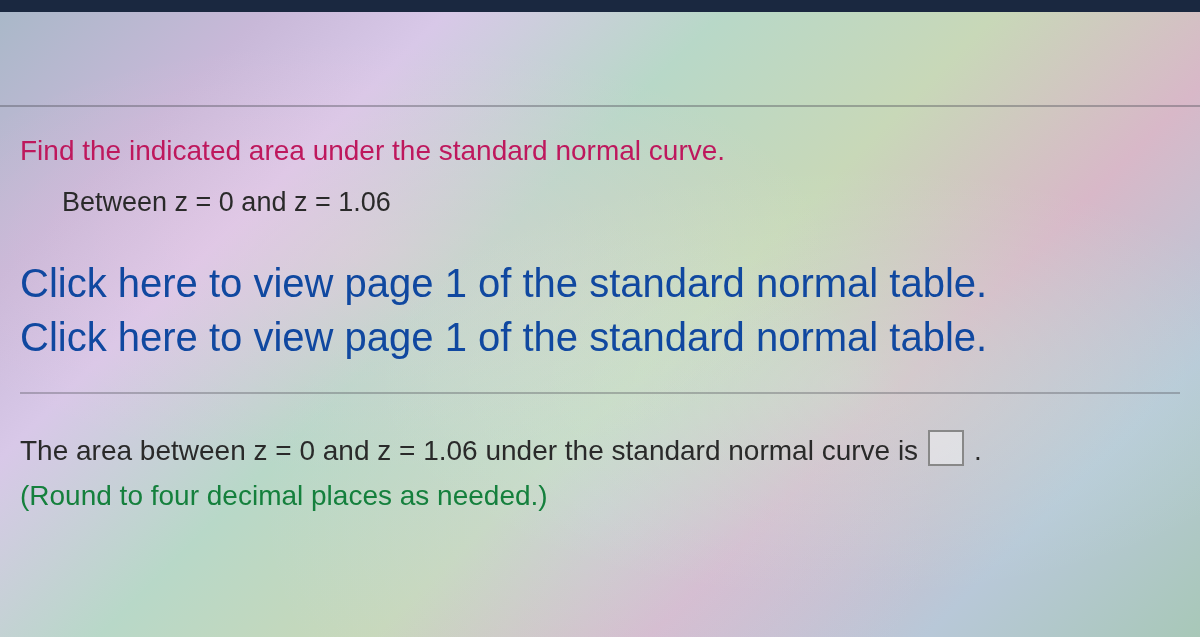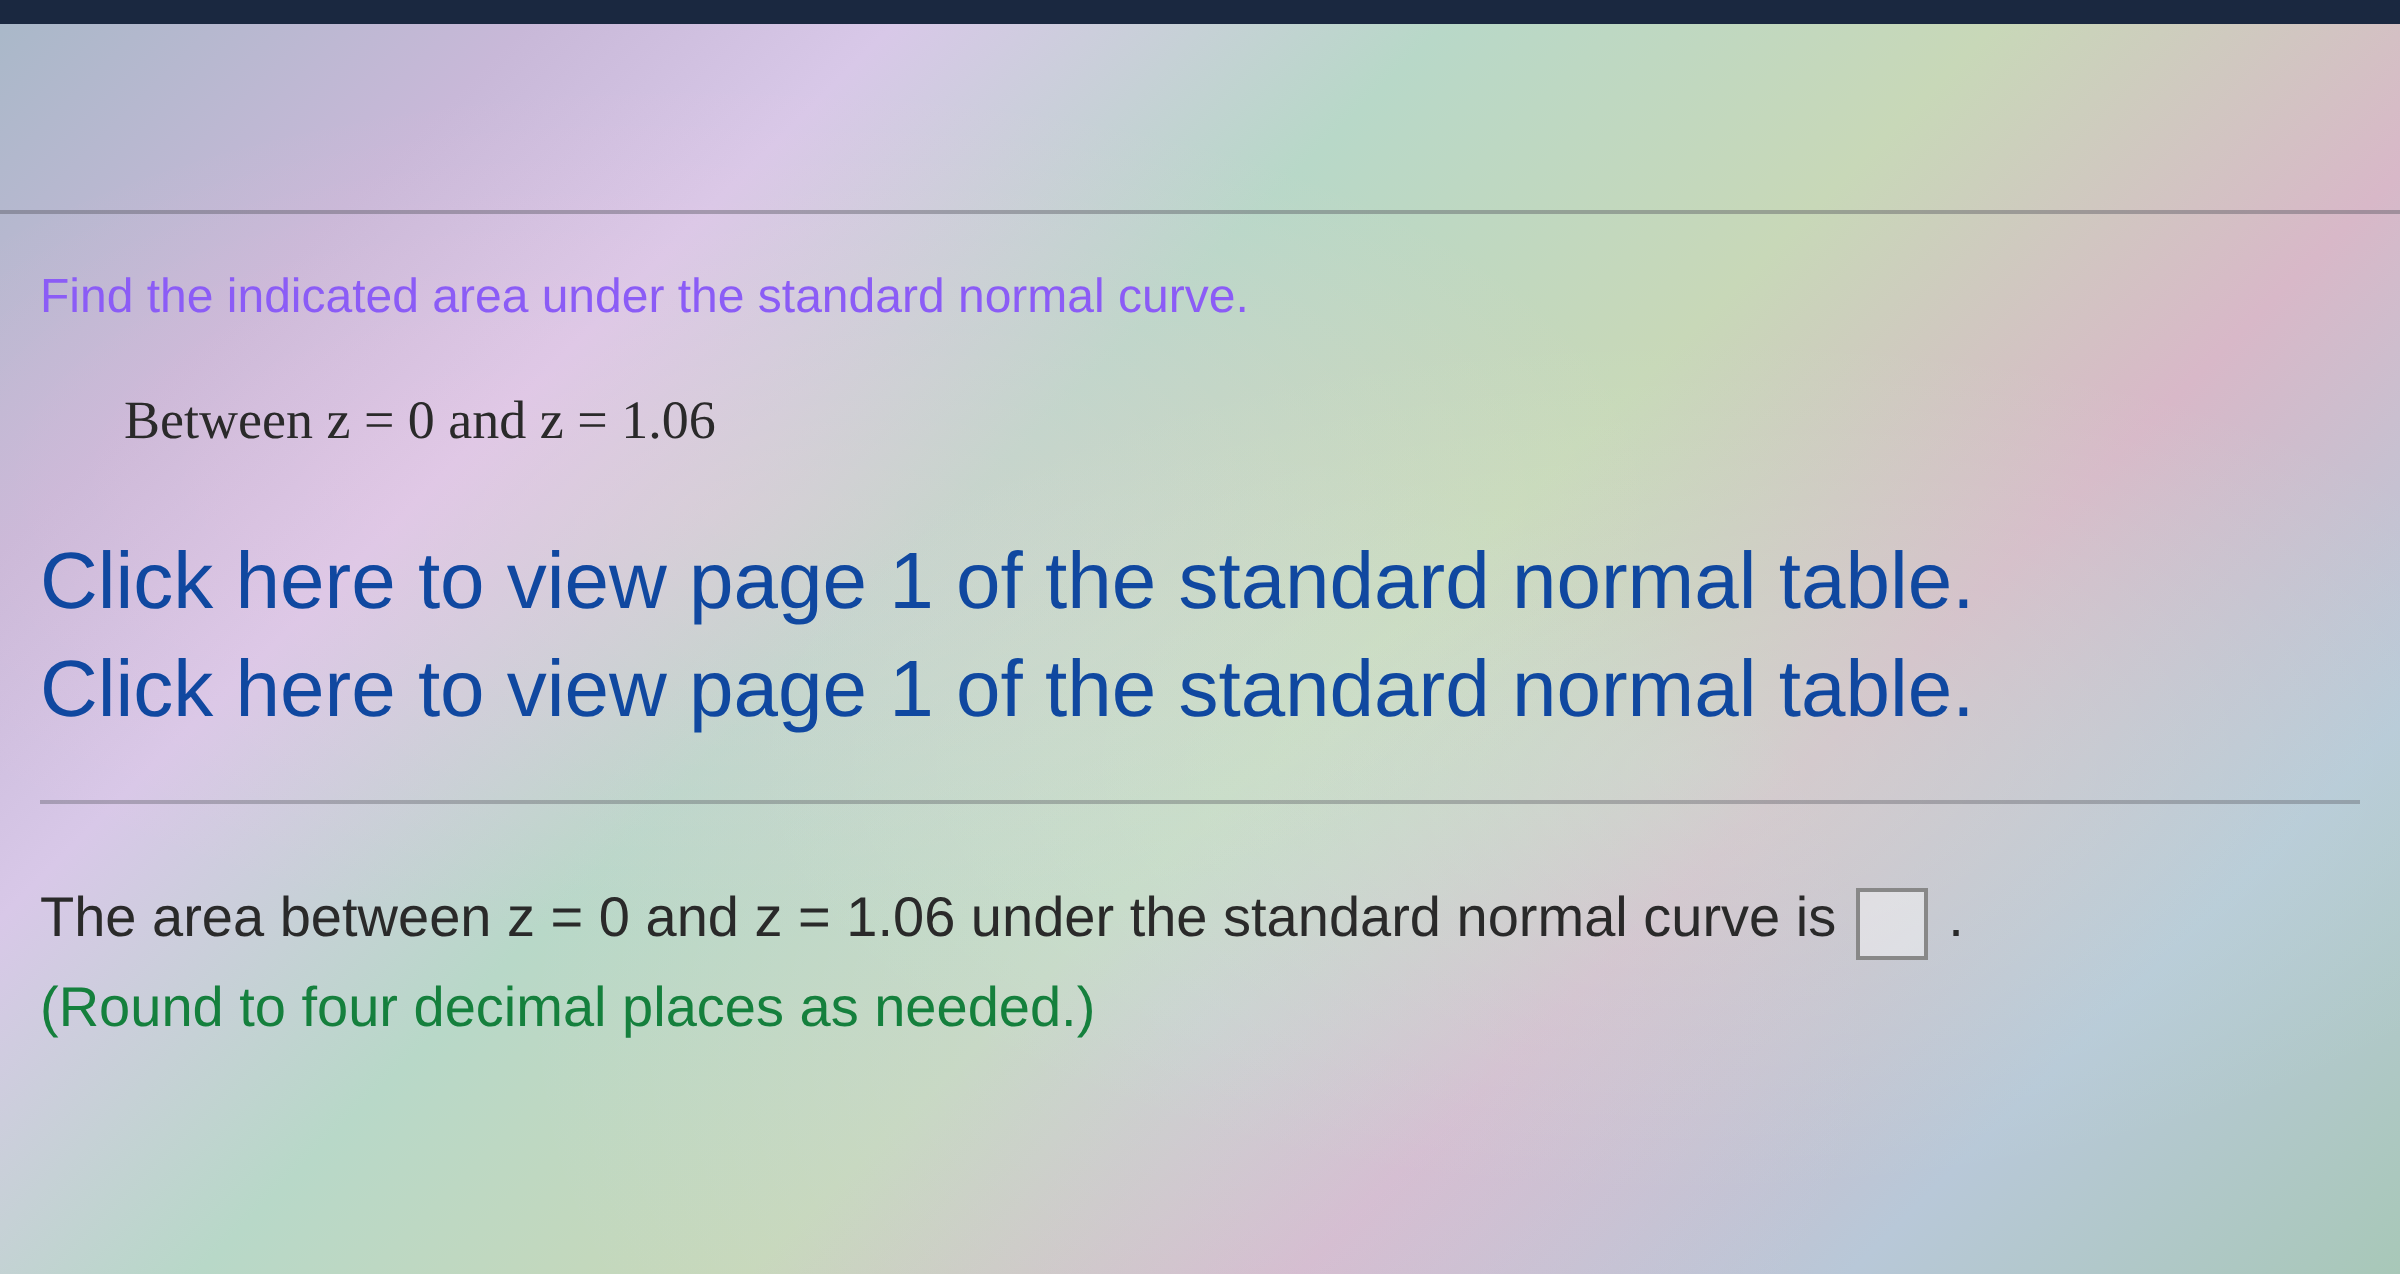--- a/index.html
+++ b/index.html
@@ -47,51 +47,50 @@
       border-bottom: 2px solid rgba(80,80,90,0.4);
       position: relative;
       z-index: 2;
     }
     .content {
       padding: 28px 20px 20px 20px;
       position: relative;
       z-index: 2;
     }
     .question-title {
-      font-size: 24px;
-      color: #8b5cf6;
-      margin-bottom: 32px;
+      font-size: 28px;
+      color: #be185d;
+      margin-bottom: 20px;
       font-weight: normal;
     }
     .condition {
       font-size: 27px;
       color: #2a2a2a;
       margin-left: 42px;
       margin-bottom: 38px;
-      font-family: Liberation Serif, serif;
     }
     .link-line {
       font-size: 40px;
       color: #1048a0;
       cursor: pointer;
       line-height: 1.35;
       display: block;
     }
     .divider {
       border: none;
       border-top: 2px solid rgba(80,80,90,0.35);
       margin-top: 28px;
       margin-bottom: 24px;
     }
     .answer-line {
       font-size: 28px;
       color: #2a2a2a;
       line-height: 1.5;
       display: flex;
-      align-items: flex-end;
+      align-items: flex-start;
       flex-wrap: wrap;
       gap: 6px;
       margin-top: 36px;
     }
     .answer-input {
       width: 36px;
       height: 36px;
       border: 2px solid #888;
       background: rgba(255,255,255,0.4);
       font-size: 24px;

